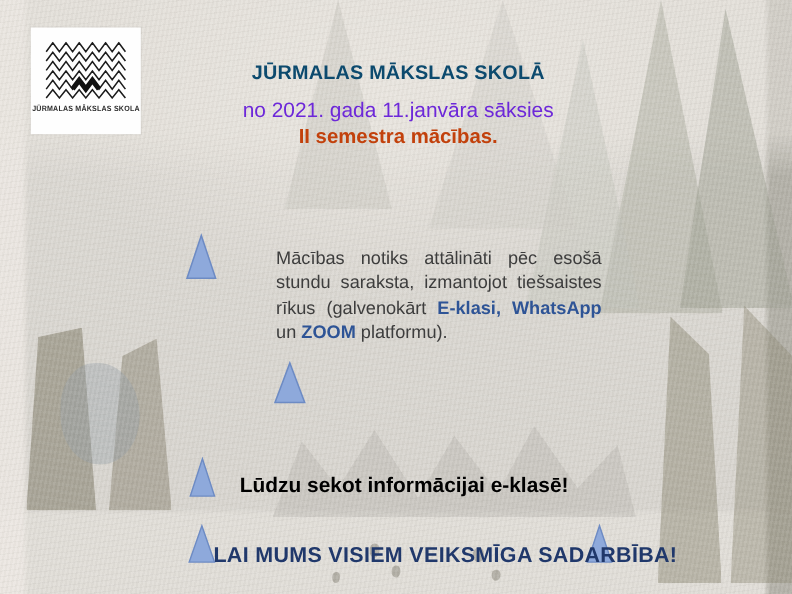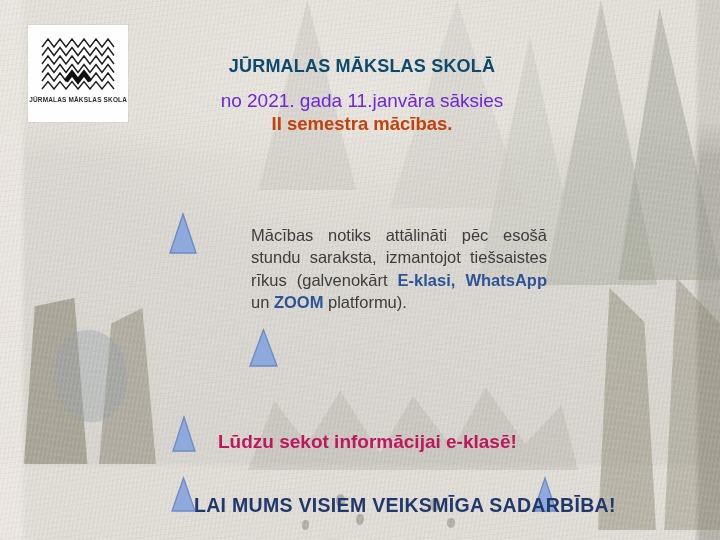--- a/index.html
+++ b/index.html
@@ -64,21 +64,21 @@
   .title-block{position:absolute;left:150px;top:33px;width:424px;text-align:center;}
   .title-line{font-weight:bold;font-size:18px;line-height:27px;color:#0c4a6e;letter-spacing:.2px;margin-top:20px;}
   .subtitle{margin-top:9px;font-size:19px;line-height:23px;color:#6d28d9;}
   .subtitle-strong{font-size:18.5px;line-height:23px;color:#c2410c;font-weight:bold;}
 
   .para{position:absolute;text-align:justify;color:#3d3d3d;font-size:16.5px;line-height:22.5px;}
   .para1{left:211px;top:207px;width:296px;margin-left:40px;}
   .para2{left:289px;top:310px;width:260px;}
   .hl{font-weight:bold;color:#2e5496;}
 
-  .note-line{position:absolute;left:218px;top:431px;font-size:19px;font-weight:bold;color:#be185d;white-space:nowrap;}
+  .note-line{position:absolute;left:218px;top:431px;font-size:19px;font-weight:bold;color:#000000;white-space:nowrap;}
   .footer-line{position:absolute;left:194px;top:494px;font-size:19.5px;font-weight:bold;color:#20386b;letter-spacing:.3px;white-space:nowrap;}
 
   
   .bullet{position:absolute;}
 </style>
 </head>
 <body>
 
 <div class="poster">
 

